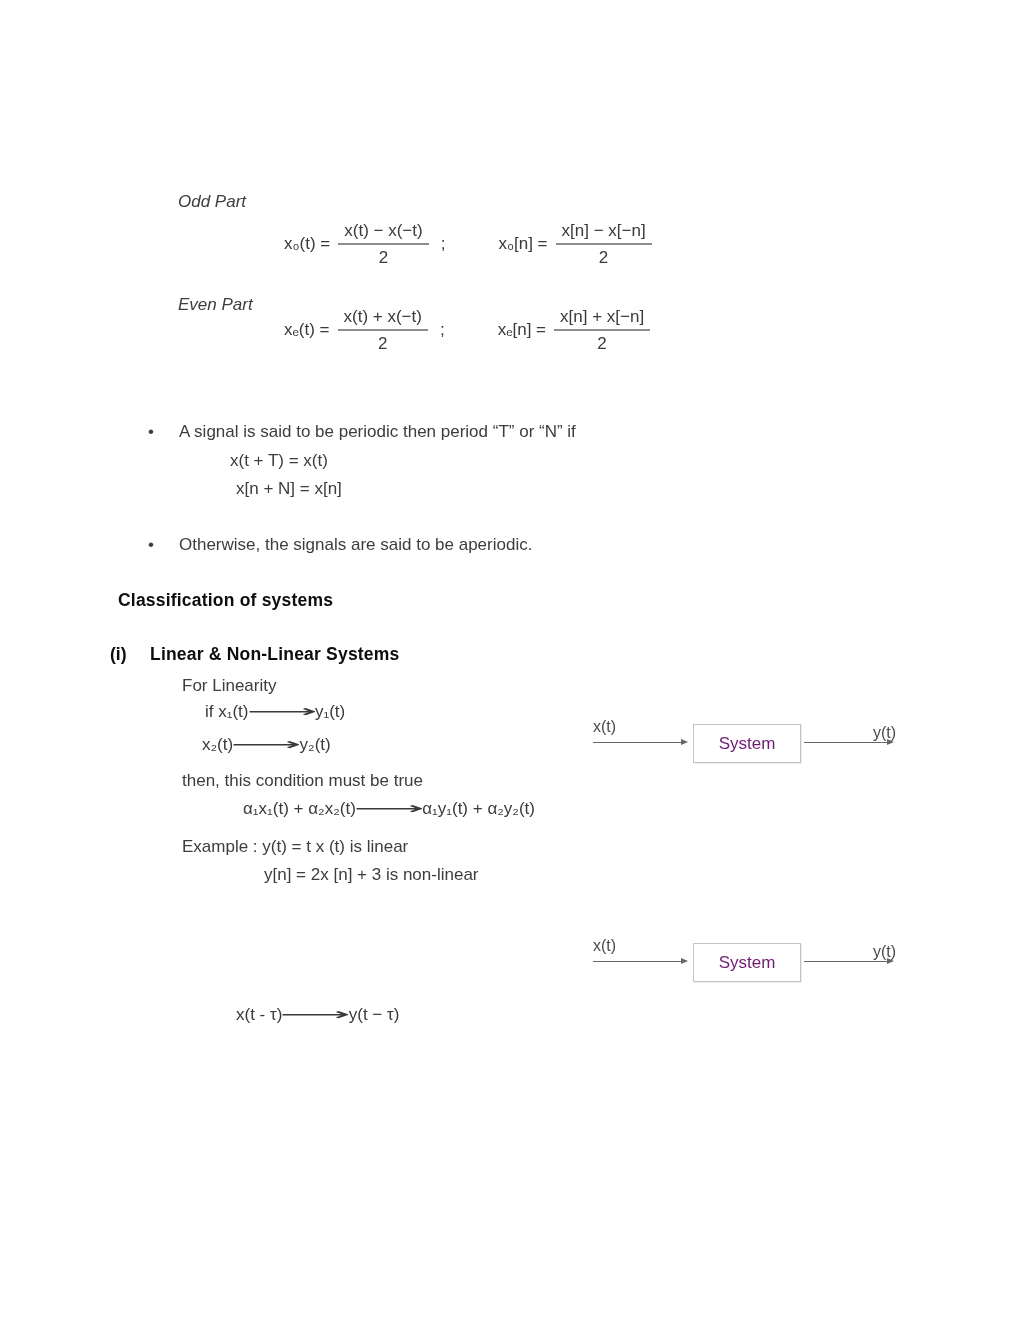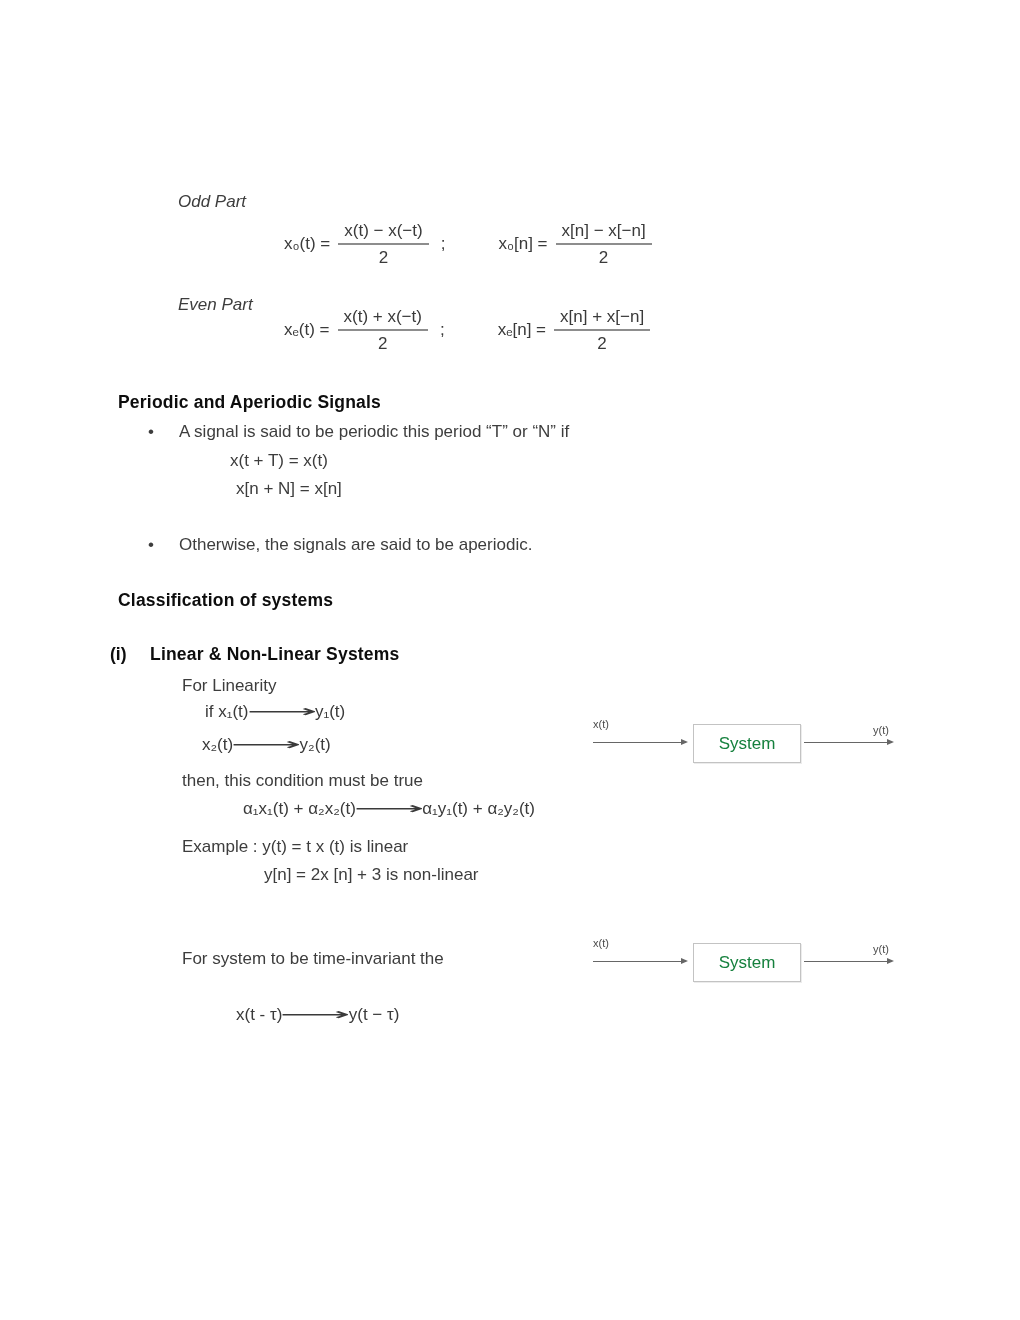--- a/index.html
+++ b/index.html
@@ -21,31 +21,31 @@
   .fden { padding-top:2px; }
   .semi { margin:0 12px; }
   .lhs  { margin-right:8px;margin-left:41px; }
 
   .xarrow { display:inline-block; transform:scaleX(2.9); transform-origin:center; margin:0 21px; }
 
   .bullet-row { display:flex; }
   .bullet-glyph { width:31px; font-size:17px; }
 
   .diagram { position:absolute; width:312px; height:62px; }
-  .siglabel { position:absolute; font-size:11px; color:#4a4a4a;text-align:right; }
+  .siglabel { position:absolute; font-size:16px; color:#4a4a4a;text-align:right; }
   .harrow { position:absolute; height:0; border-top:1px solid #666666; }
   .harrow::after {
     content:""; position:absolute; right:-2px; top:-4px; width:0; height:0;
     border-left:7px solid #666666; border-top:3.5px solid transparent; border-bottom:3.5px solid transparent;
   }
   .sysbox {
     position:absolute; box-sizing:border-box; width:108px; height:39px;
     border:1px solid #c3c3c3; background:#ffffff;
     display:flex; align-items:center; justify-content:center;
-    font-size:17px; color:#15803d; box-shadow:1px 1px 0 #ececec;
+    font-size:17px; color:#701a75; box-shadow:1px 1px 0 #ececec;
   }
 </style>
 </head>
 <body>
 
 <div class="page">
 
   <div class="abs t it" style="left:178px; top:191px;">Odd Part</div>
 
   <div class="abs eqrow" style="left:243px; top:220px;">
@@ -71,25 +71,24 @@
       <span class="fden">2</span>
     </span>
     <span class="semi">;</span>
     <span class="lhs">xₑ[n] =</span>
     <span class="frac">
       <span class="fnum">x[n] + x[−n]</span>
       <span class="fden">2</span>
     </span>
   </div>
 
-  <div class="abs h" style="left:118px; top:392px;">Periodic and Aperiodic Signals</div>
 
   <div class="abs t bullet-row" style="left:148px; top:421px;">
     <span class="bullet-glyph">•</span>
-    <span>A signal is said to be periodic this period “T” or “N” if</span>
+    <span>A signal is said to be periodic then period “T” or “N” if</span>
   </div>
 
   <div class="abs t" style="left:230px; top:450px;">x(t + T) = x(t)</div>
   <div class="abs t" style="left:236px; top:478px;">x[n + N] = x[n]</div>
 
   <div class="abs t bullet-row" style="left:148px; top:534px;">
     <span class="bullet-glyph">•</span>
     <span>Otherwise, the signals are said to be aperiodic.</span>
   </div>
 
@@ -119,21 +118,20 @@
   <div class="abs eqrow" style="left:243px; top:798px;">
     <span>α₁x₁(t) + α₂x₂(t)</span>
     <span class="xarrow">⟶</span>
     <span>α₁y₁(t) + α₂y₂(t)</span>
   </div>
 
   <div class="abs t" style="left:182px; top:836px;">Example :  y(t) = t x (t) is linear</div>
   <div class="abs t" style="left:264px; top:864px;">y[n] = 2x [n] + 3 is non-linear</div>
 
 
-  <div class="abs t" style="left:182px; top:948px;">For system to be time-invariant the</div>
 
   <div class="abs eqrow" style="left:236px; top:1004px;">
     <span>x(t - τ)</span>
     <span class="xarrow">⟶</span>
     <span>y(t − τ)</span>
   </div>
 
   <div class="diagram" style="left:585px; top:715px;">
     <span class="siglabel" style="left:8px; top:3px;">x(t)</span>
     <div class="harrow" style="left:8px; top:27px; width:93px;"></div>

